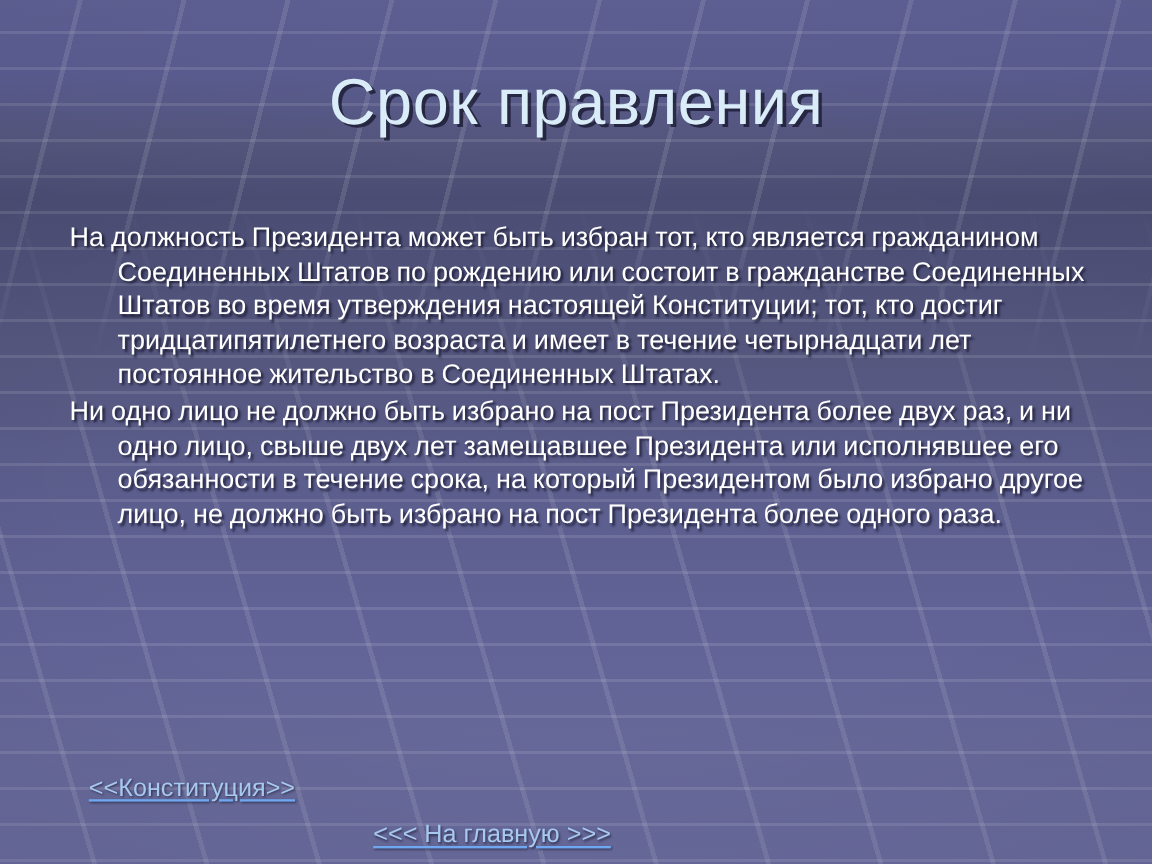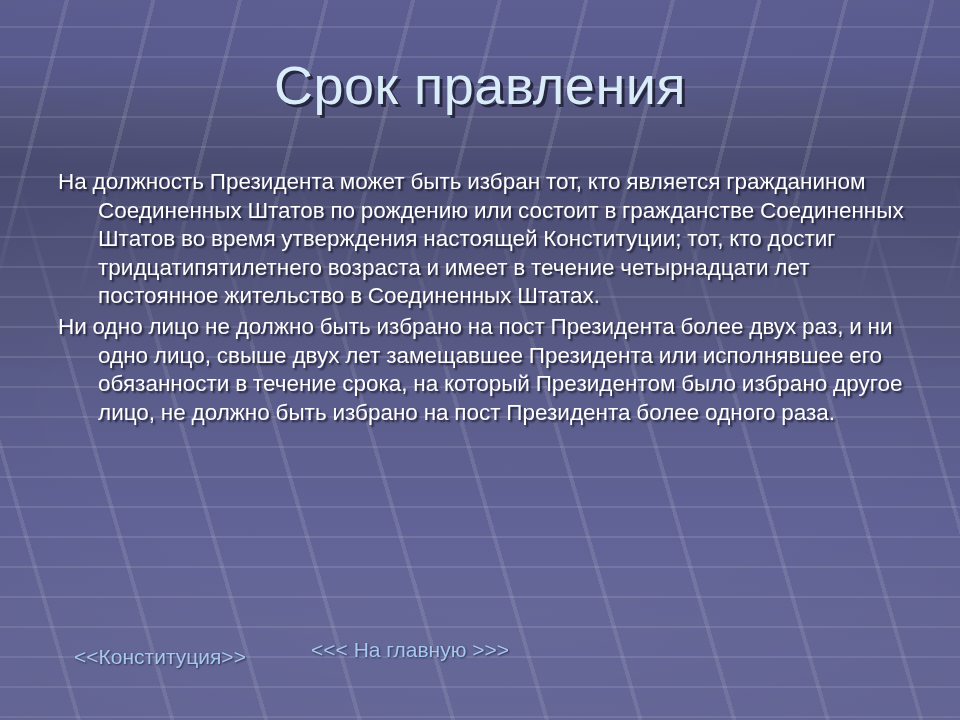--- a/index.html
+++ b/index.html
@@ -112,45 +112,46 @@
     top: 168px;
     width: 872px;
   }
   .para {
     color: #ffffff;
     font-size: 22.5px;
     line-height: 28.6px;
     text-shadow: 2px 2px 2px rgba(15,15,35,0.75);
     padding-left: 40px;
     text-indent: -40px;
-    margin: 0 0 0 0;
+    margin: 16px 0 0 0;
     word-spacing: -0.5px;
   }
   .para + .para {
     margin-top: 2px;
   }
 
   
   .link {
     position: absolute;
     color: #a7c8ef;
     font-size: 21px;
+    text-decoration: underline;
     text-decoration-color: #6fa8f0;
     text-underline-offset: 3px;
     text-shadow: 1px 1px 2px rgba(20,20,40,0.65);
     cursor: pointer;
     white-space: nowrap;
   }
   #link-constitution {
     left: 74px;
     top: 645px;
   }
   #link-home {
     left: 311px;
-    top: 638px;
+    top: 684px;
   }
 </style>
 </head>
 <body>
 
 <div id="slide">
 
   <div class="grid-layer grid-h"></div>
   <div class="grid-d-top"></div>
   <div class="grid-d-bottom"></div>

